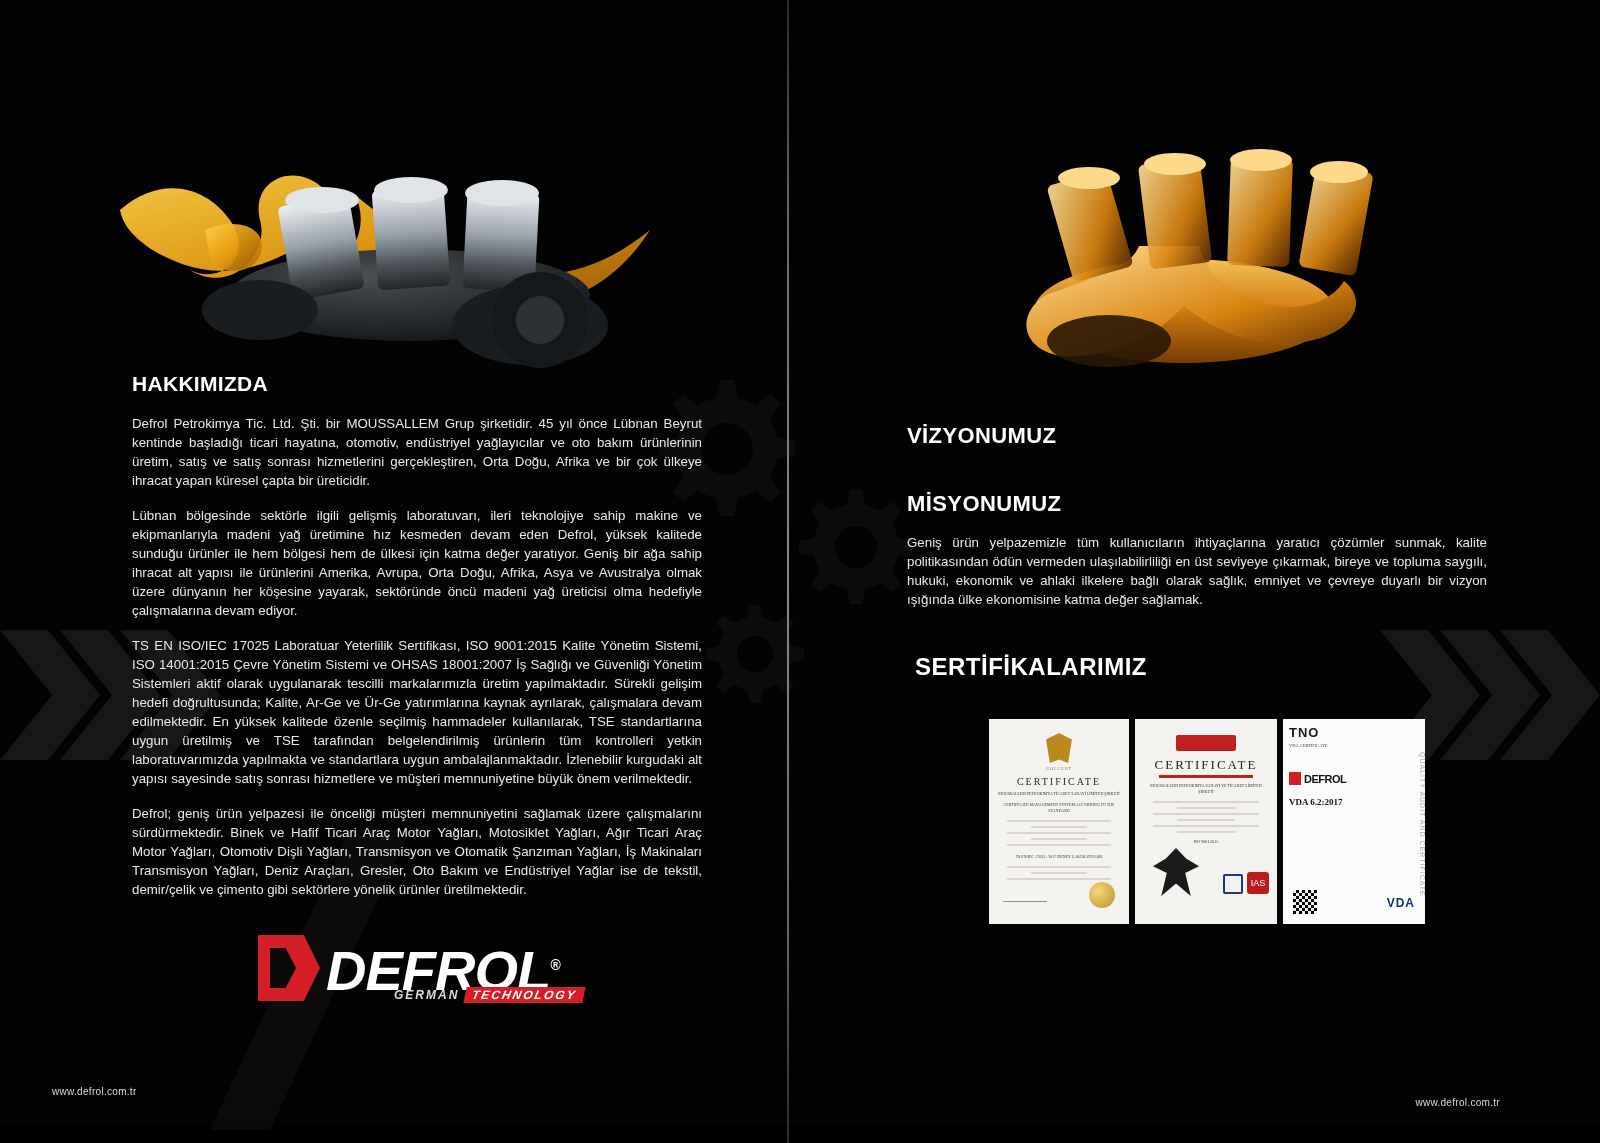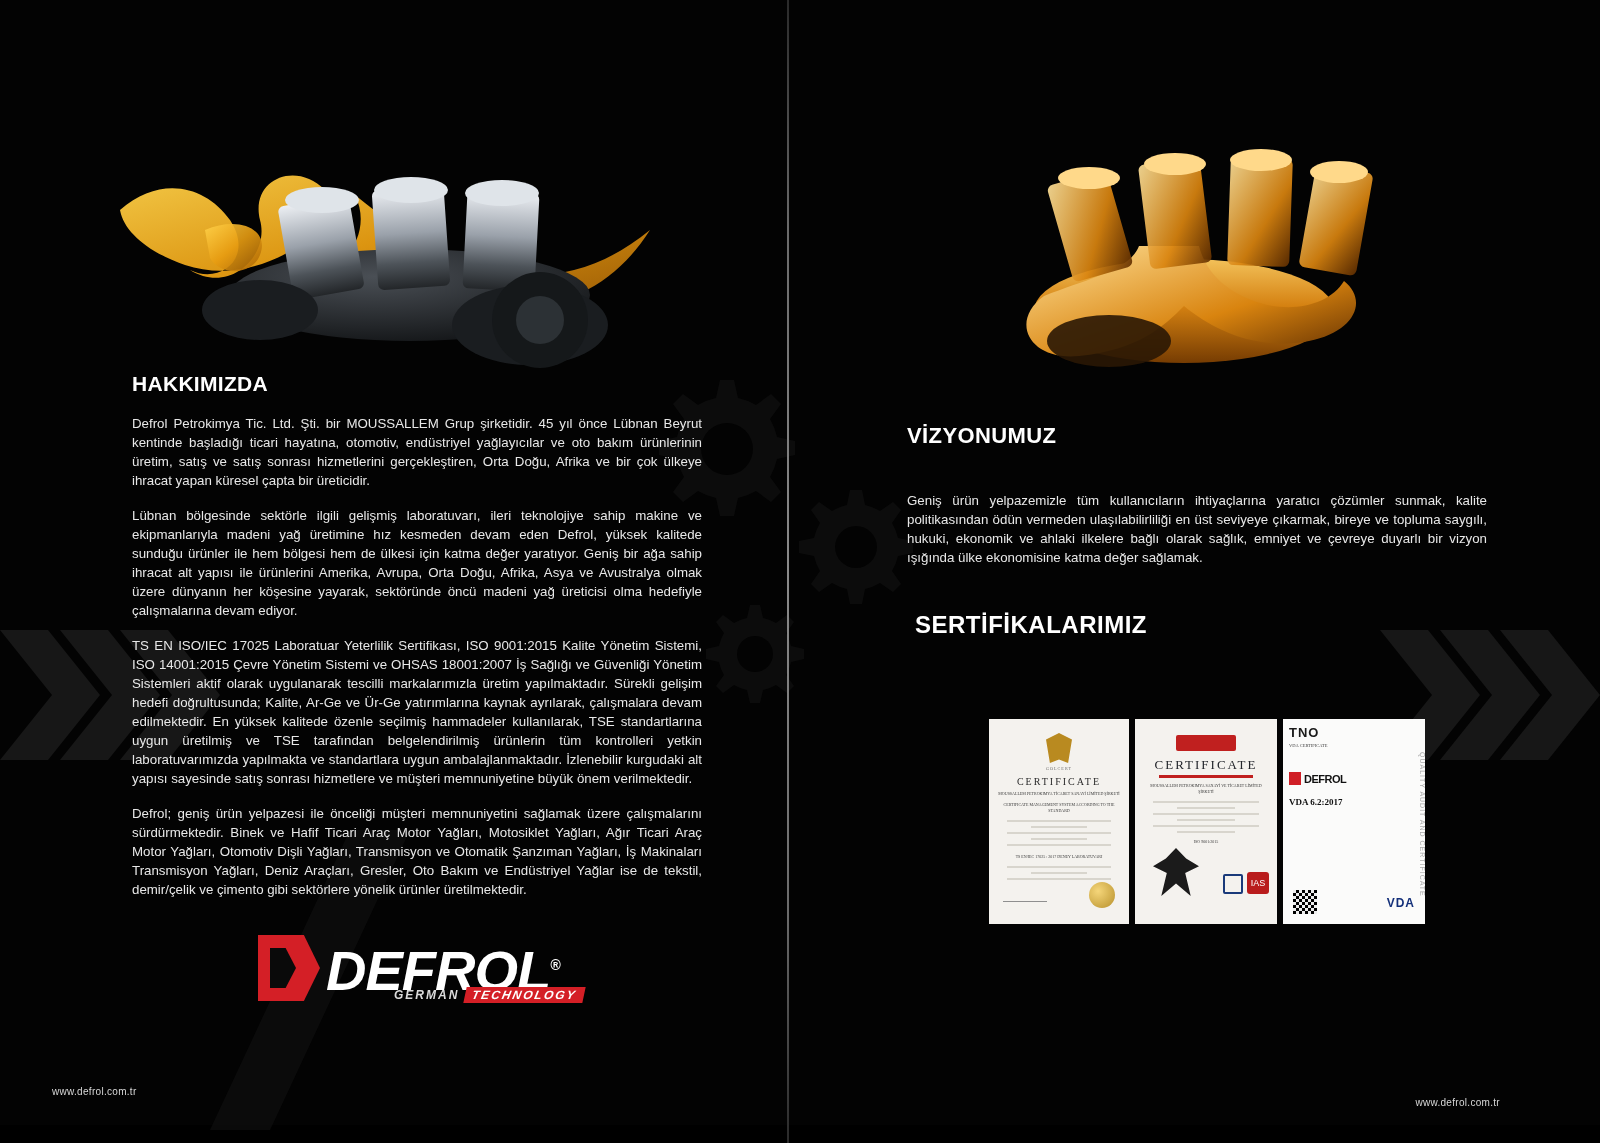--- a/index.html
+++ b/index.html
@@ -390,20 +390,21 @@
         <ellipse cx="226" cy="58" rx="31" ry="11" fill="#ffd98a"></ellipse>
         <ellipse cx="312" cy="54" rx="31" ry="11" fill="#ffd98a"></ellipse>
         <ellipse cx="390" cy="66" rx="29" ry="11" fill="#ffd98a"></ellipse>
       </g>
       <ellipse cx="160" cy="235" rx="62" ry="26" fill="#2a1704" opacity=".9"></ellipse>
     </svg>
 
     <div class="right-body">
       <h2 class="heading-r">VİZYONUMUZ</h2>
       <div class="gap"></div>
+      <h2 class="heading-r">MİSYONUMUZ</h2>
       <p class="body">Geniş ürün yelpazemizle tüm kullanıcıların ihtiyaçlarına yaratıcı çözümler sunmak, kalite politikasından ödün vermeden ulaşılabilirliliği en üst seviyeye çıkarmak, bireye ve topluma saygılı, hukuki, ekonomik ve ahlaki ilkelere bağlı olarak sağlık, emniyet ve çevreye duyarlı bir vizyon ışığında ülke ekonomisine katma değer sağlamak.</p>
       <h2 class="cert-heading">SERTİFİKALARIMIZ</h2>
     </div>
 
     <div class="certs">
 
       <div class="cert c1">
         <div class="cert-inner">
           <div class="cert-crest"></div>
           <div class="cert-brandline">GOLCERT</div>

